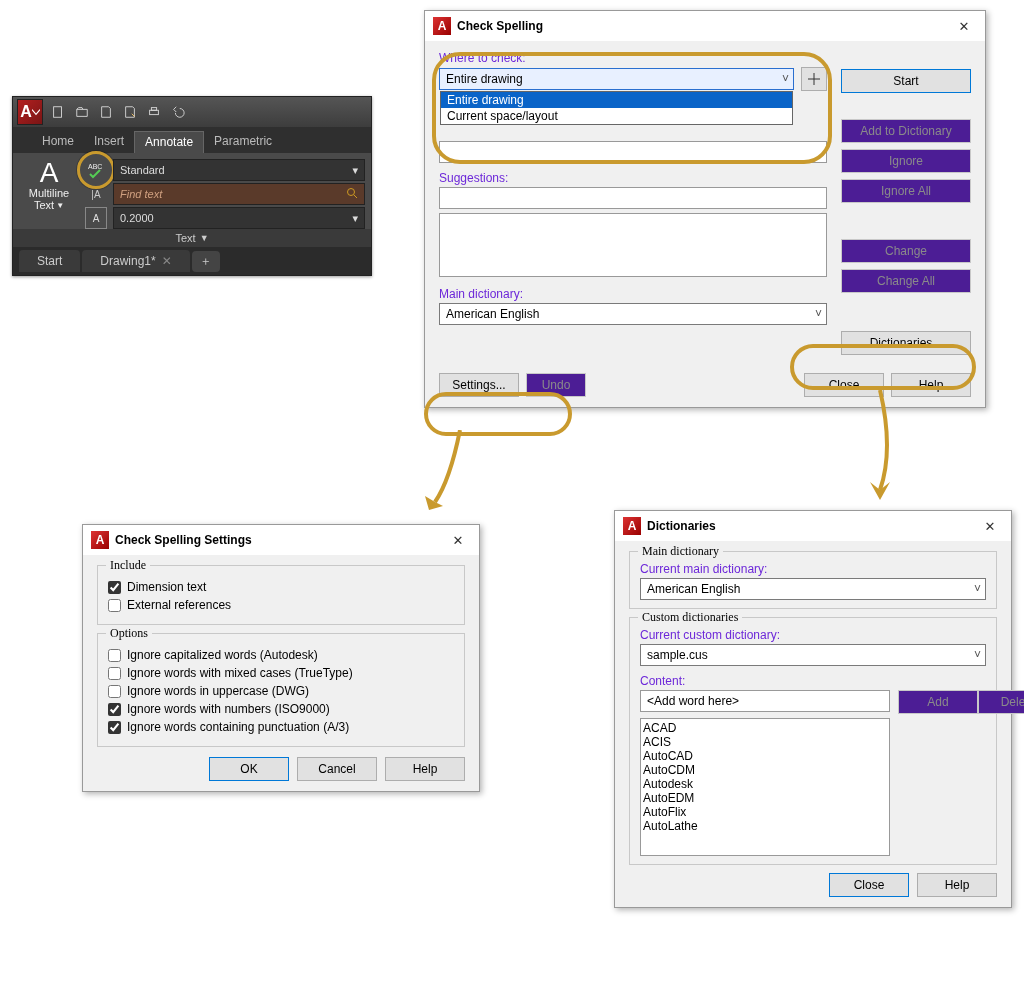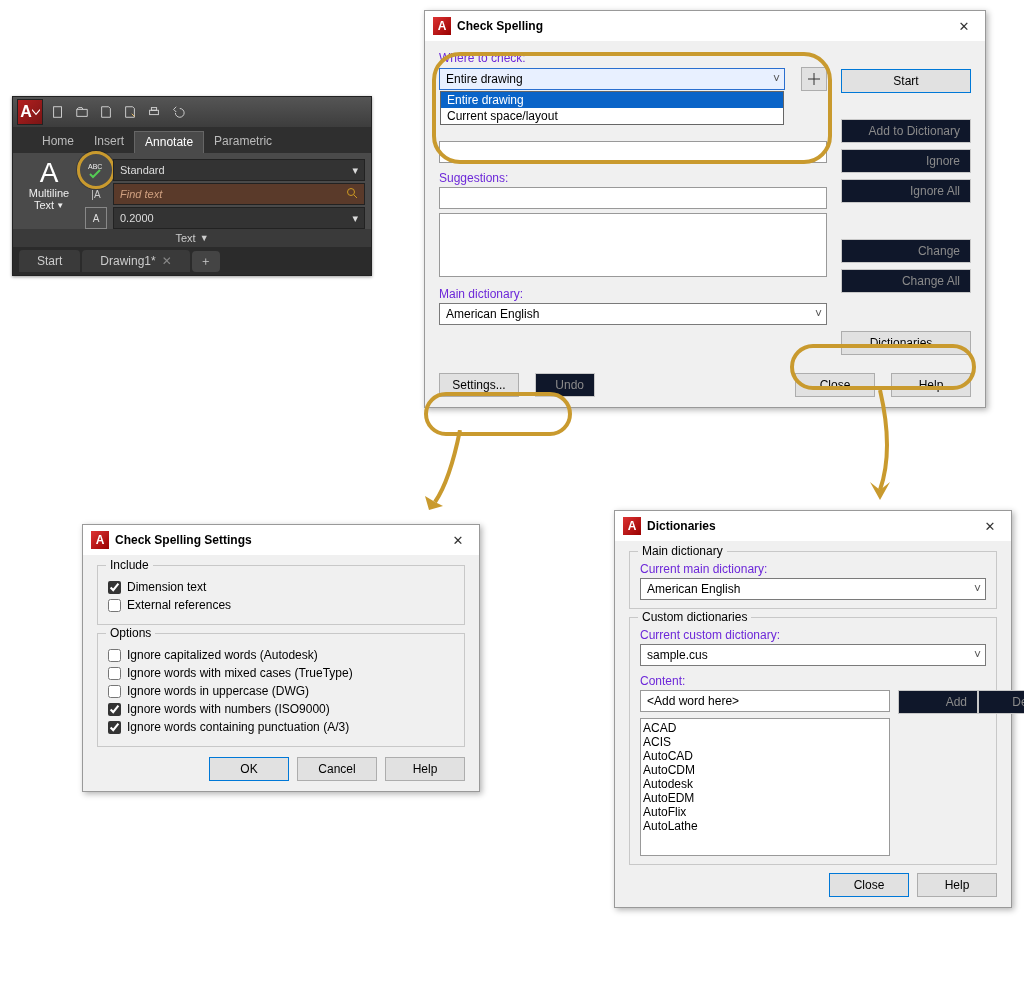--- a/index.html
+++ b/index.html
@@ -182,33 +182,33 @@
     overflow-y:auto;
   }
   .wbtn {
     min-width:80px; height:24px;
     background:#e1e1e1;
     border:1px solid #adadad;
     font-size:12px; color:#000;
     display:flex;align-items:center;justify-content:center;
     padding:0 10px;
   }
-  .wbtn.disabled { color:#8a8a8a; background:#0f172a; border-color:#c8c8c8;justify-content:flex-end;}
+  .wbtn.disabled { color:#8a8a8a; background:#4c1d95; border-color:#c8c8c8;}
   .wbtn.primary { border:1px solid #0078d7;}
-  .row { display:flex; gap:16px; align-items:center;}
+  .row { display:flex; gap:7px; align-items:center;}
   .grp {
     border:1px solid #c8c8c8;
     margin-bottom:8px;
     position:relative;
     padding:10px 10px 8px 10px;
   }
   .grp > .gtitle {
     position:absolute; top:-8px; left:8px;
     background:#f0f0f0; padding:0 4px;
-    font-size:12px; color:#000;
+    font-size:12px; color:#000;font-family:Liberation Serif, serif;
   }
   .chk {
     display:flex; align-items:center; gap:6px;
     font-size:12px; margin:4px 0;
   }
   .chk input { width:13px;height:13px; accent-color:#333;}
   .dropdown-list {
     position:absolute; left:0; top:22px; right:0;
     background:#fff; border:1px solid #666;
     z-index:10;

